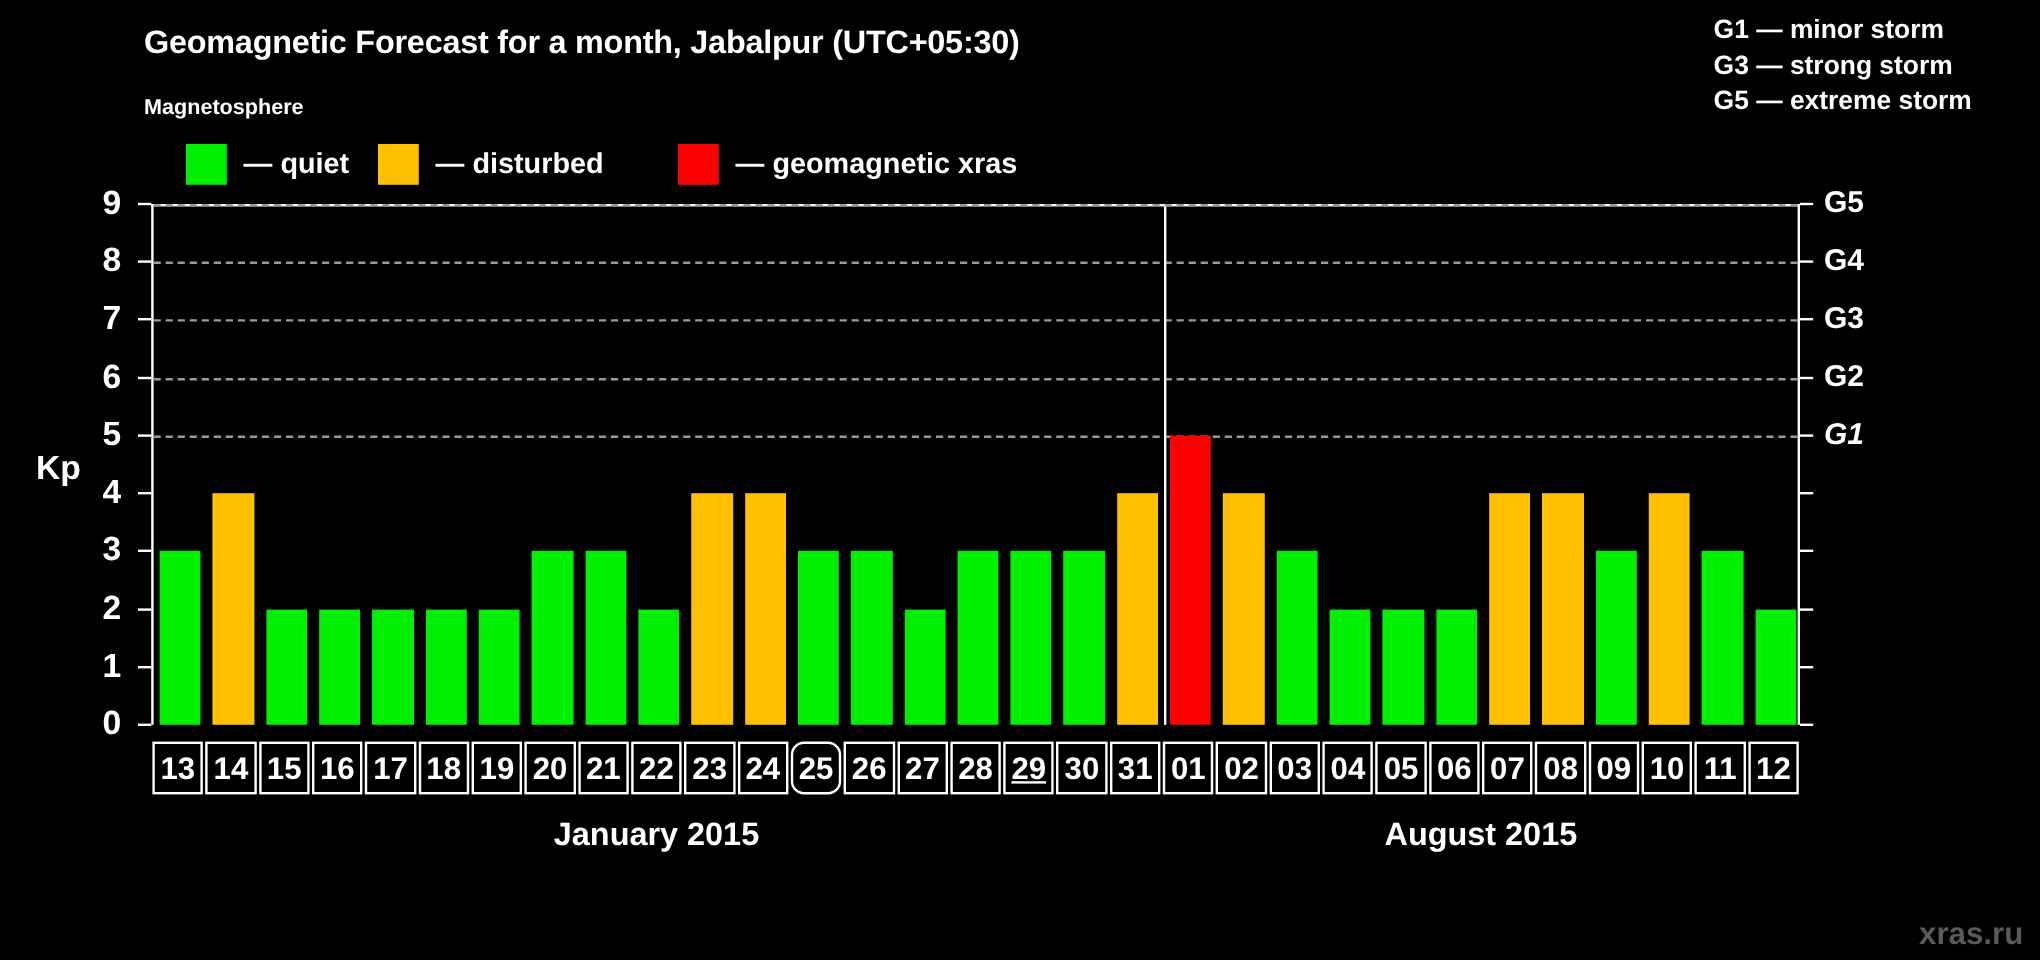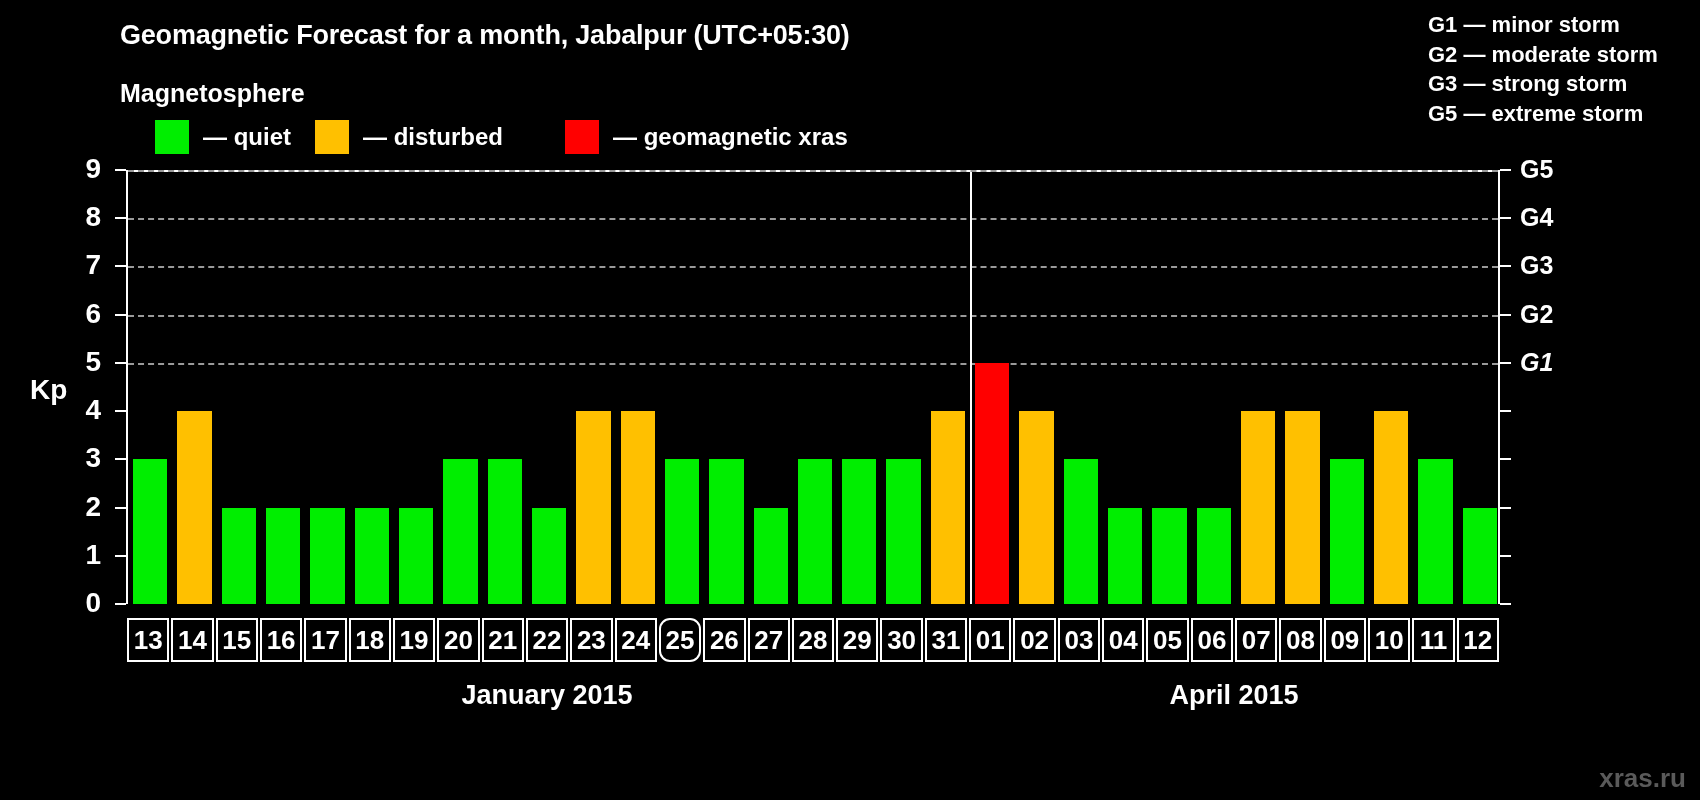--- a/index.html
+++ b/index.html
@@ -11,21 +11,21 @@
   }
 
   
   #title{
     position:absolute; left:120px; top:20px;
     font-size:27px; font-weight:bold; letter-spacing:-0.2px;
     white-space:nowrap;
   }
   #mag-label{
     position:absolute; left:120px; top:79px;
-    font-size:25px; font-weight:bold;
+    font-size:18px; font-weight:bold;
   }
 
   
   #legend-row{
     position:absolute; left:120px; top:120px;
     height:34px;
   }
   .lg-item{ position:absolute; top:0; height:34px; display:flex; align-items:center; }
   .lg-sw{ width:34px; height:34px; display:block; }
   .lg-txt{ margin-left:14px; font-size:24px; font-weight:bold; white-space:nowrap; }
@@ -115,21 +115,20 @@
       <span class="lg-txt">— disturbed</span>
     </div>
     <div class="lg-item" style="left: 445px;">
       <span class="lg-sw" style="background: rgb(255, 0, 0);"></span>
       <span class="lg-txt">— geomagnetic xras</span>
     </div>
   </div>
 
 <div id="gscale">
     <div class="grow">G1 — minor storm</div>
-    <div class="grow">G2 — moderate storm</div>
     <div class="grow">G3 — strong storm</div>
     <div class="grow">G5 — extreme storm</div>
   </div>
 
 <div id="plot">
   <div id="plot-inner">
     <div id="gridlines">
         <div class="grid" style="top: 190.889px;"></div>
         <div class="grid" style="top: 142.667px;"></div>
         <div class="grid" style="top: 94.4444px;"></div>
@@ -224,34 +223,34 @@
     <div class="datebox" style="left: 266.935px; width: 42.3226px;">19</div>
     <div class="datebox" style="left: 311.258px; width: 42.3226px;">20</div>
     <div class="datebox" style="left: 355.581px; width: 42.3226px;">21</div>
     <div class="datebox" style="left: 399.903px; width: 42.3226px;">22</div>
     <div class="datebox" style="left: 444.226px; width: 42.3226px;">23</div>
     <div class="datebox" style="left: 488.548px; width: 42.3226px;">24</div>
     <div class="datebox" style="left: 532.871px; width: 42.3226px; border-radius: 11px;">25</div>
     <div class="datebox" style="left: 577.194px; width: 42.3226px;">26</div>
     <div class="datebox" style="left: 621.516px; width: 42.3226px;">27</div>
     <div class="datebox" style="left: 665.839px; width: 42.3226px;">28</div>
-    <div class="datebox" style="left: 710.161px; width: 42.3226px;">29</div>
+    <div class="datebox" style="left: 710.161px; width: 42.3226px; text-decoration: underline;">29</div>
     <div class="datebox" style="left: 754.484px; width: 42.3226px;">30</div>
     <div class="datebox" style="left: 798.806px; width: 42.3226px;">31</div>
     <div class="datebox" style="left: 843.129px; width: 42.3226px;">01</div>
     <div class="datebox" style="left: 887.452px; width: 42.3226px;">02</div>
     <div class="datebox" style="left: 931.774px; width: 42.3226px;">03</div>
     <div class="datebox" style="left: 976.097px; width: 42.3226px;">04</div>
     <div class="datebox" style="left: 1020.42px; width: 42.3226px;">05</div>
     <div class="datebox" style="left: 1064.74px; width: 42.3226px;">06</div>
     <div class="datebox" style="left: 1109.06px; width: 42.3226px;">07</div>
     <div class="datebox" style="left: 1153.39px; width: 42.3226px;">08</div>
     <div class="datebox" style="left: 1197.71px; width: 42.3226px;">09</div>
     <div class="datebox" style="left: 1242.03px; width: 42.3226px;">10</div>
     <div class="datebox" style="left: 1286.35px; width: 42.3226px;">11</div>
     <div class="datebox" style="left: 1330.68px; width: 42.3226px;">12</div>
   </div>
 <div id="monthnames">
     <div class="monthname" style="left: 126px; width: 842.129px;">January 2015</div>
-    <div class="monthname" style="left: 968.129px; width: 531.871px;">April 2015</div>
+    <div class="monthname" style="left: 968.129px; width: 531.871px;">August 2015</div>
   </div>
 
 <div id="watermark">xras.ru</div>
 
 </body></html>

